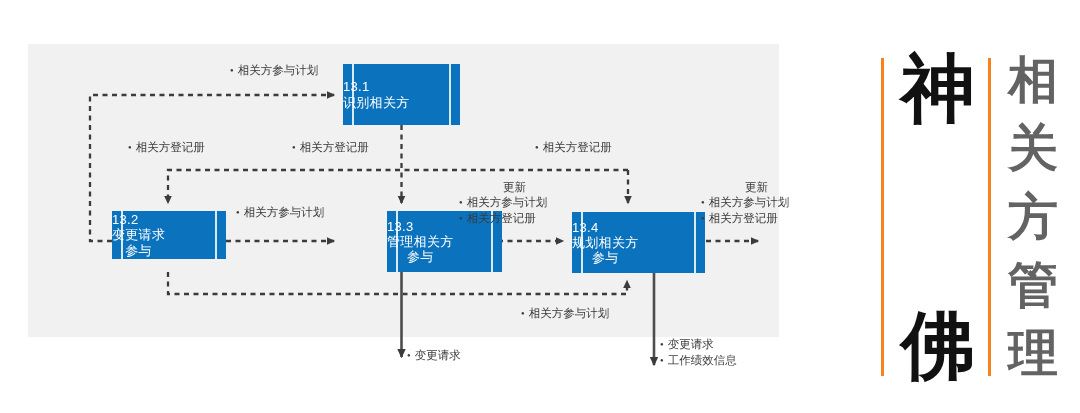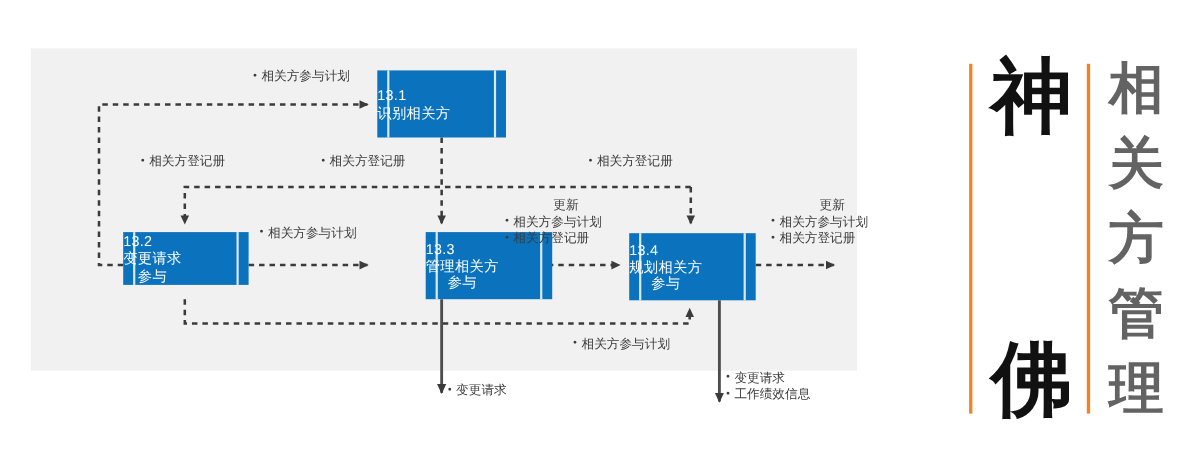--- a/index.html
+++ b/index.html
@@ -30,21 +30,21 @@
     position:absolute;top:0;bottom:0;width:2px;background:#ffffff;opacity:.85;
   }
   .pbox .bar.l{left:9px;}
   .pbox .bar.r{right:9px;}
   .pbox .num{font-size:13px;position:relative;z-index:2;}
   .pbox .nm{font-size:13px;position:relative;z-index:2;white-space:pre-line;}
 
   #box131{left:343px;top:64px;width:117px;height:61px;}
   #box132{left:112px;top:211px;width:114px;height:48px;}
   #box133{left:343px;top:211px;width:115px;height:61px;margin-left:44px;}
-  #box134{left:572px;top:212px;width:115px;height:61px;}
+  #box134{left:572px;top:212px;width:133px;height:61px;}
 
   
   .lbl{
     position:absolute;color:#3b3b3b;font-size:11.5px;line-height:15px;
     white-space:nowrap;
   }
   .lbl .hd{display:block;margin-left:44px;}
   .lbl .li{display:block;font-family:Liberation Serif, serif;}
   .lbl .li::before{content:"\25CF";font-size:6px;vertical-align:middle;margin-right:4px;position:relative;top:-1px;}
 

